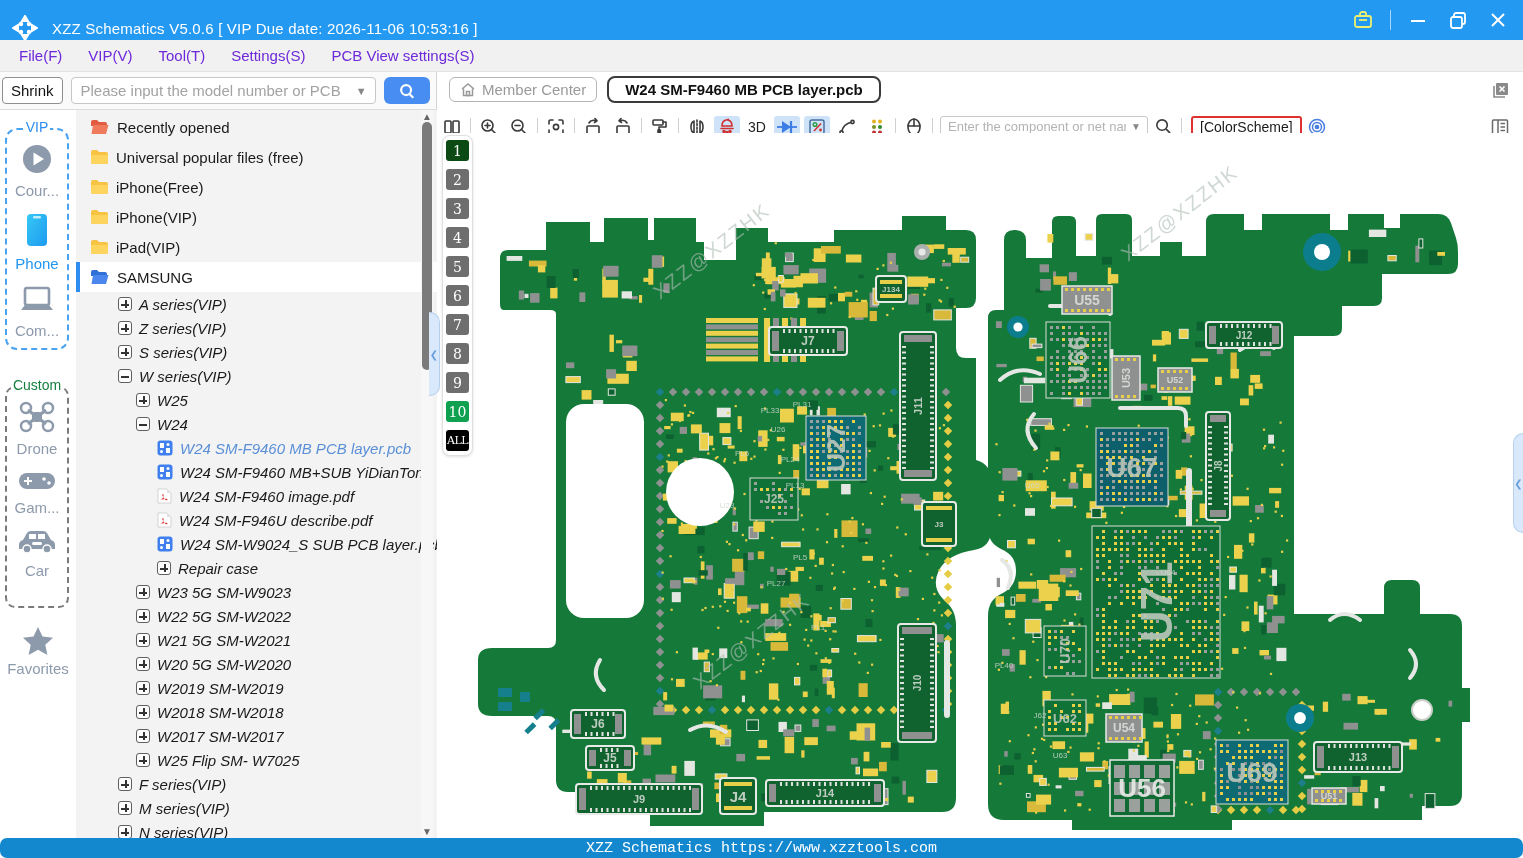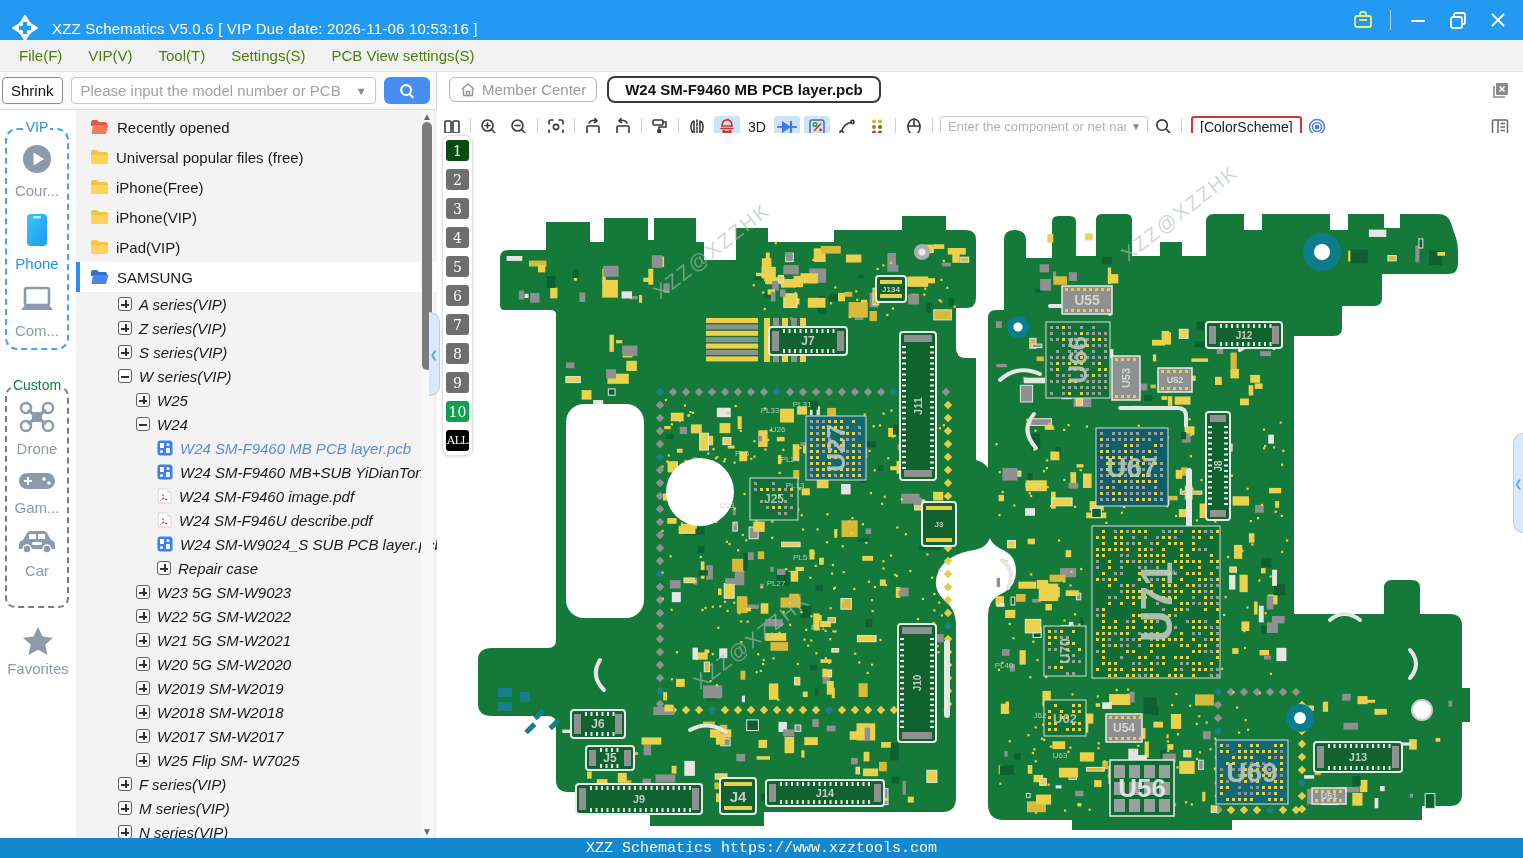--- a/index.html
+++ b/index.html
@@ -9,21 +9,21 @@
   
   .titlebar { position:absolute; left:0; top:0; width:1523px; height:56px; background:#2499f2; display:flex; align-items:center; color:#fff; }
   .titlebar .appicon { margin:0 12px 0 10px; width:30px; height:30px; display:flex; align-items:center; justify-content:center; }
   .titlebar .title { font-size:15px; letter-spacing:.2px; }
   .win-controls { position:absolute; right:8px; top:0; height:40px; display:flex; align-items:center; gap:6px; }
   .winbtn { width:34px; height:30px; display:flex; align-items:center; justify-content:center; cursor:default; }
   .tb-sep { width:1px; height:20px; background:rgba(255,255,255,.6); margin:0 4px; }
 
   
   .menubar { position:absolute; left:0; top:40px; width:1523px; height:32px; background:#f1f1f1; border-bottom:1px solid #e4e4e4; display:flex; align-items:center; padding-left:6px; }
-  .menu-item { padding:0 13px; font-size:15px; color:#4d7c0f; height:100%; display:flex; align-items:center; }
+  .menu-item { padding:0 13px; font-size:15px; color:#6d28d9; height:100%; display:flex; align-items:center; }
 
   
   .header-left { position:absolute; left:0; top:72px; width:437px; height:38px; background:#fafafa; border-bottom:1px solid #dcdcdc; border-right:1px solid #d5d5d5; display:flex; align-items:center; }
   .shrink-btn { margin-left:2px; height:27px; padding:0 8px; border:1px solid #8f8f8f; border-radius:4px; background:#fff; font-size:15px; display:flex; align-items:center; color:#111; }
   .model-search { margin-left:8px; width:305px; height:27px; border:1px solid #c7c7c7; border-radius:4px; background:#fff; display:flex; align-items:center; position:relative; }
   .model-search input { border:0; outline:0; width:270px; margin-left:9px; font-size:15px; color:#333; background:transparent; font-family:"Liberation Sans",sans-serif; }
   .model-search input::placeholder { color:#a2a2a2; }
   .model-search .chev { position:absolute; right:8px; color:#888; font-size:11px; }
   .search-btn { margin-left:8px; width:46px; height:27px; background:#478df2; border-radius:6px; display:flex; align-items:center; justify-content:center; }
 
@@ -82,21 +82,21 @@
   .layer-btn.dark { background:#0b4a12; }
   .layer-btn.normal { background:#6e6e6e; }
   .layer-btn.green { background:#0fa050; }
   .layer-btn.all { background:#000000; font-size:11px; letter-spacing:-0.5px; }
 
   
   .tongue-left { position:absolute; left:429px; top:312px; width:11px; height:84px; background:#d9e9fb; border:1px solid #b5d0ee; border-left:0; border-radius:0 10px 10px 0; z-index:6; display:flex; align-items:center; justify-content:center; color:#6aa0dc; font-size:10px; }
   .tongue-right { position:absolute; left:1513px; top:433px; width:10px; height:100px; background:#d9e9fb; border:1px solid #b5d0ee; border-right:0; border-radius:14px 0 0 14px; z-index:6; display:flex; align-items:center; justify-content:center; color:#6aa0dc; font-size:10px; }
 
   
-  .statusbar { position:absolute; left:0; top:838px; width:1523px; height:20px; background:#1488cf; color:#fff; display:flex; align-items:center; justify-content:center; font-family:"Liberation Mono", monospace; font-size:15px; }
+  .statusbar { position:absolute; left:0; top:838px; width:1523px; height:20px; background:#1488cf; color:#fff; display:flex; align-items:center; justify-content:center; font-family:"Liberation Mono", monospace; font-size:15px;border-radius:7px; }
 </style>
 </head>
 <body>
 
 <div class="app">
 
   <div class="titlebar">
     <span class="appicon">
       <svg width="26" height="26" viewBox="0 0 26 26">
         <g stroke="#fff" stroke-width="2" fill="#fff">

